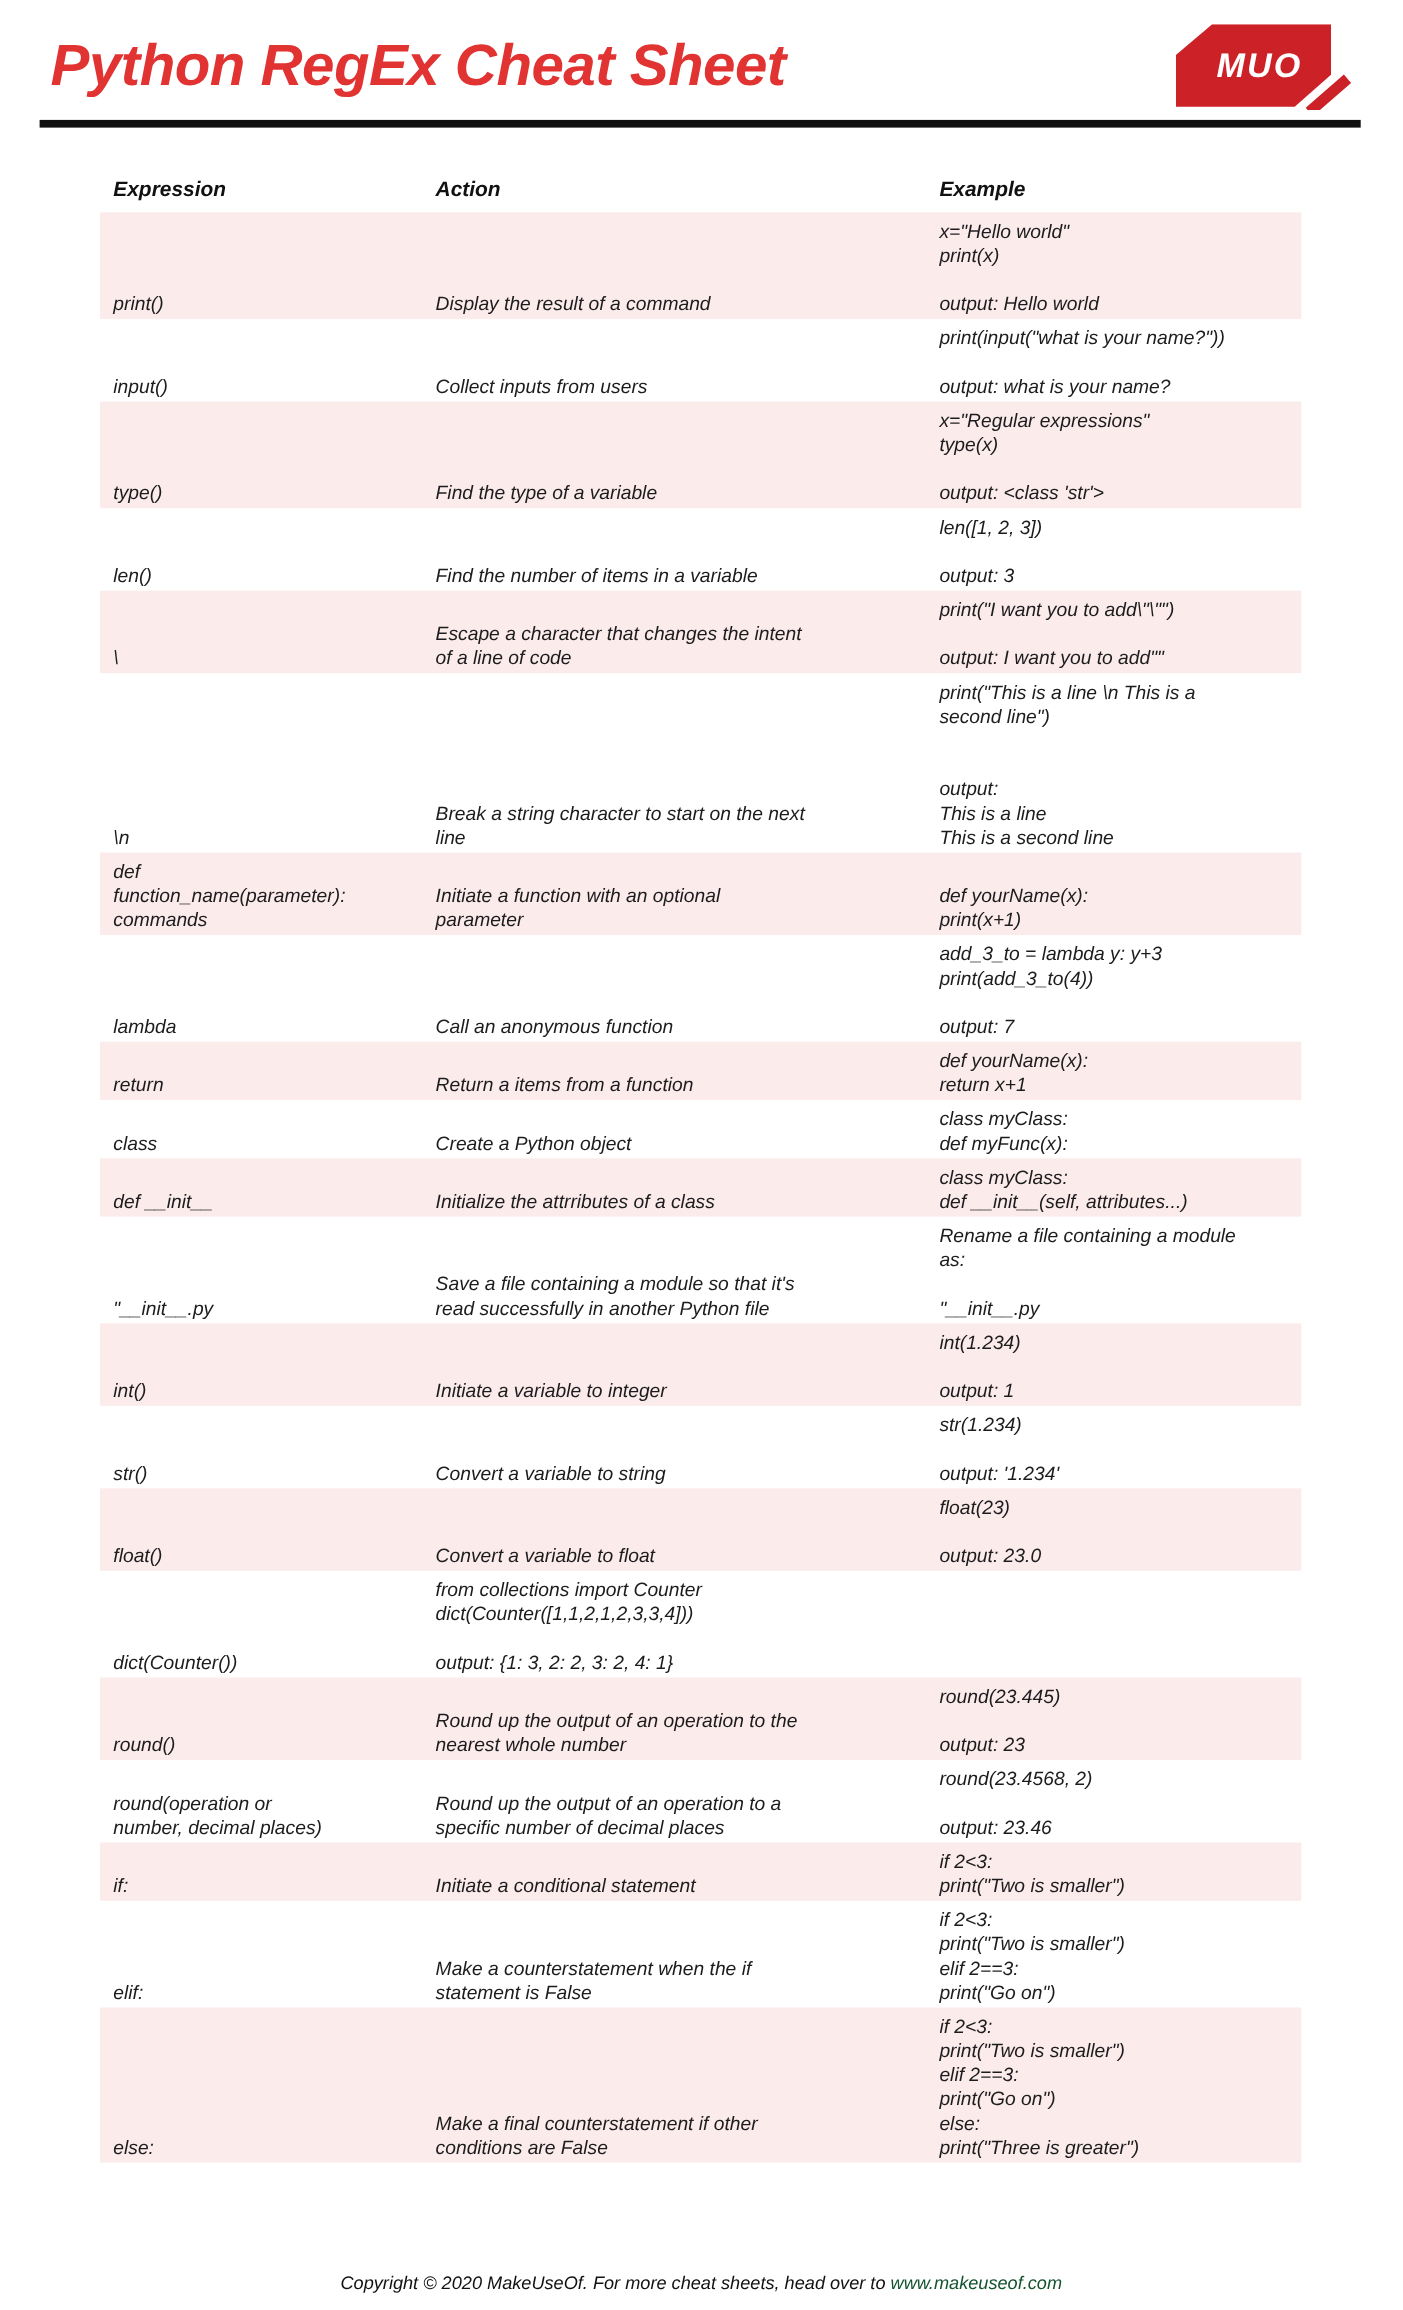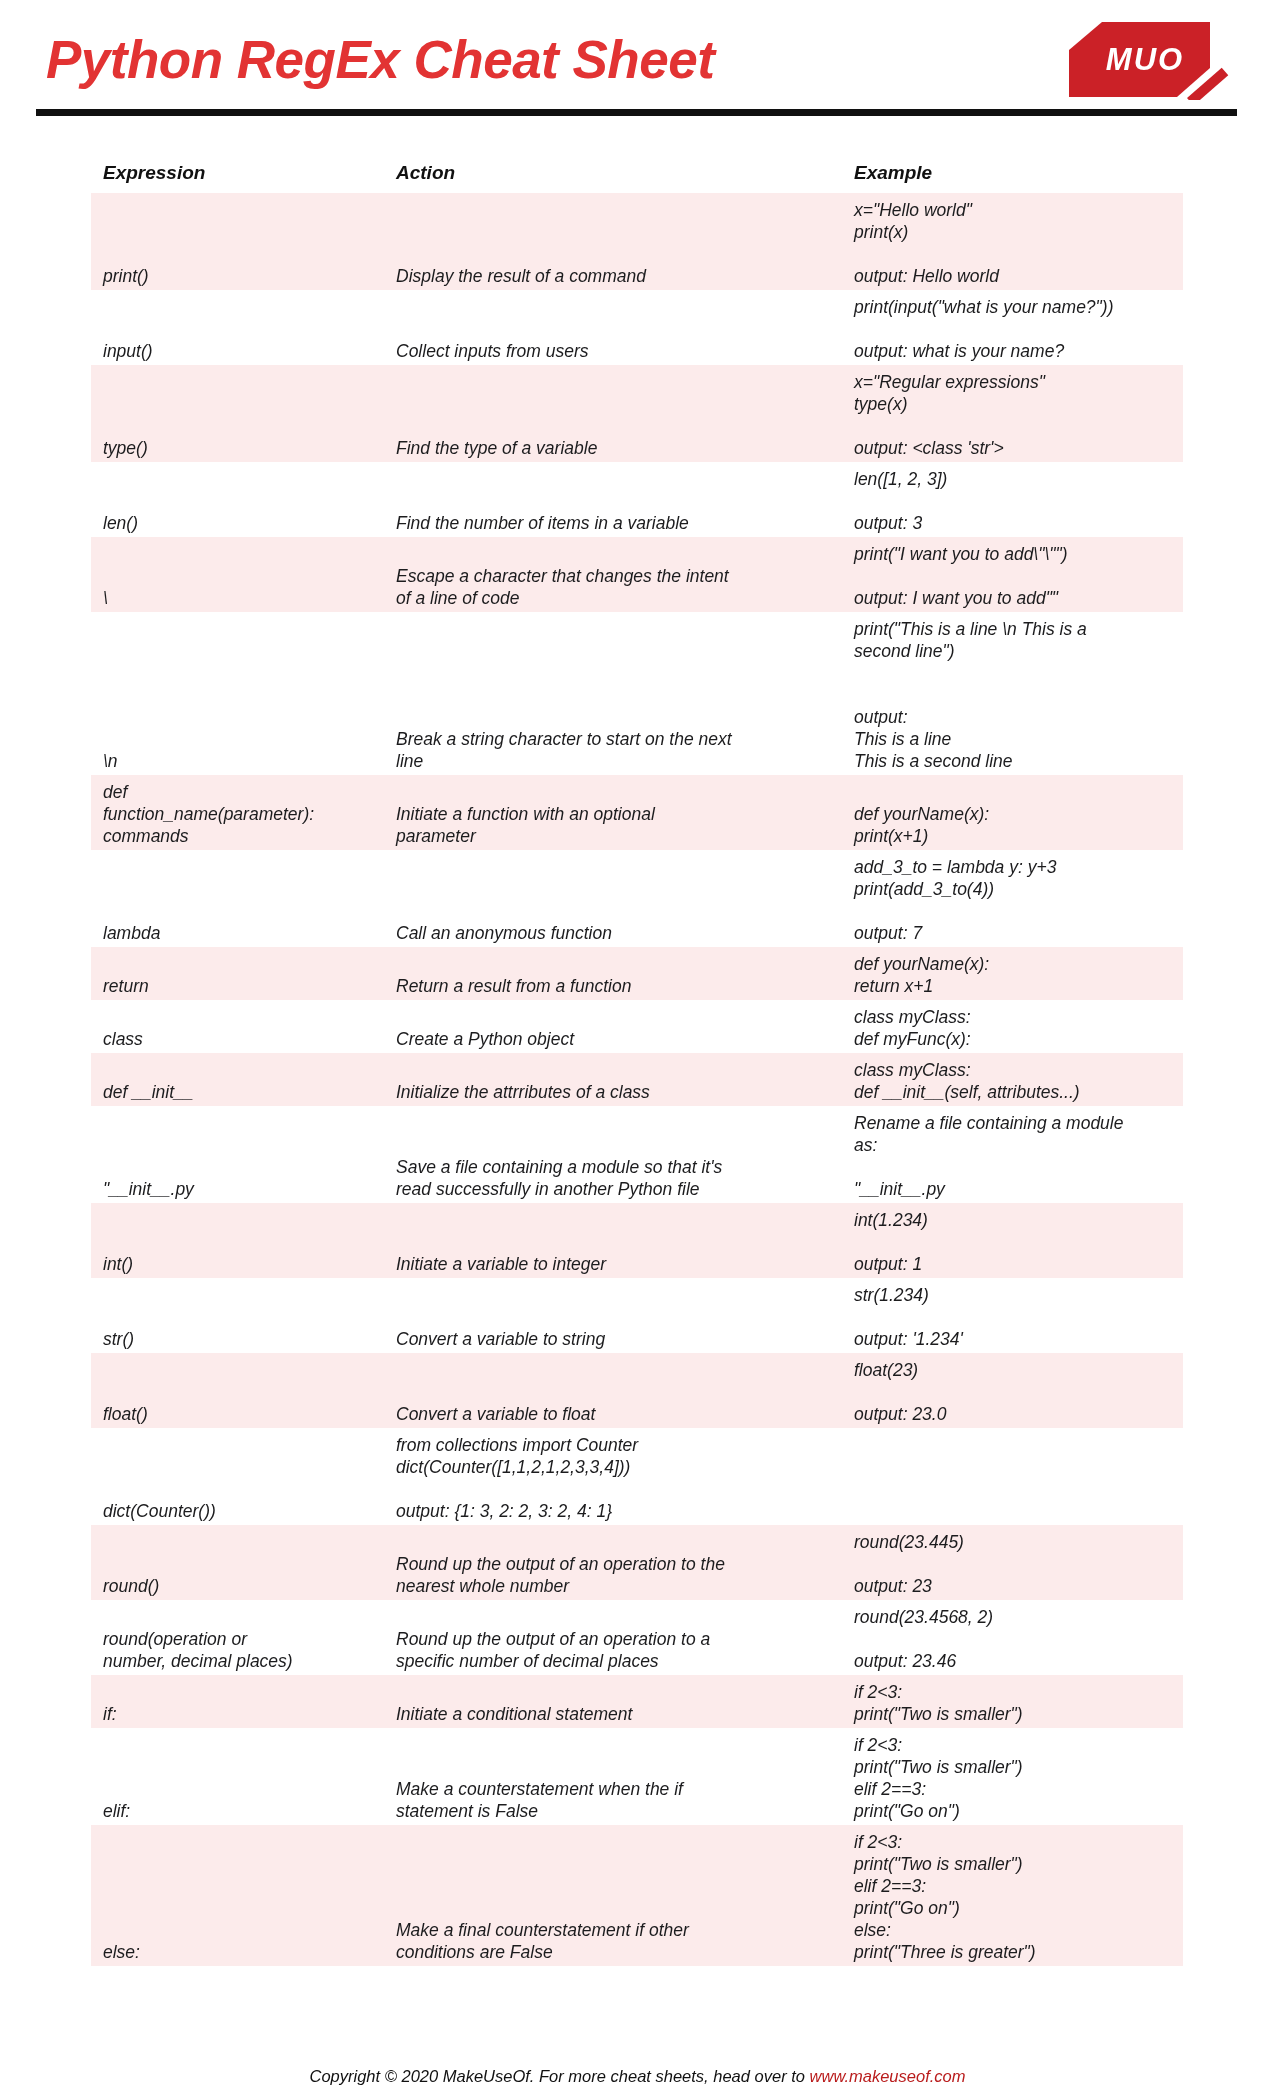--- a/index.html
+++ b/index.html
@@ -38,21 +38,21 @@
     line-height:22px;
   }
   .trow.pink { background:#fcebeb; }
   .cell { white-space:pre-line; padding-right:16px; }
   .cell.expr { padding-left:12px; }
 
   .footer {
     margin-top:auto; padding-bottom:14px;
     text-align:center; font-size:16.5px; color:#111;
   }
-  .footer .link { color:#b91c1c; }
+  .footer .link { color:#14532d; }
 </style>
 </head>
 <body>
 
 <div class="page">
 
   <div class="header">
     <div class="page-title">Python RegEx Cheat Sheet</div>
     <div class="logo">
       <svg viewBox="0 0 162 78" width="162" height="78">
@@ -136,21 +136,21 @@
         <div class="trow">
           <div class="cell expr">lambda</div>
           <div class="cell action">Call an anonymous function</div>
           <div class="cell example">add_3_to = lambda y: y+3
 print(add_3_to(4))
 
 output: 7</div>
         </div>
         <div class="trow pink">
           <div class="cell expr">return</div>
-          <div class="cell action">Return a result from a function</div>
+          <div class="cell action">Return a items from a function</div>
           <div class="cell example">def yourName(x):
 return x+1</div>
         </div>
         <div class="trow">
           <div class="cell expr">class</div>
           <div class="cell action">Create a Python object</div>
           <div class="cell example">class myClass:
 def myFunc(x):</div>
         </div>
         <div class="trow pink">

